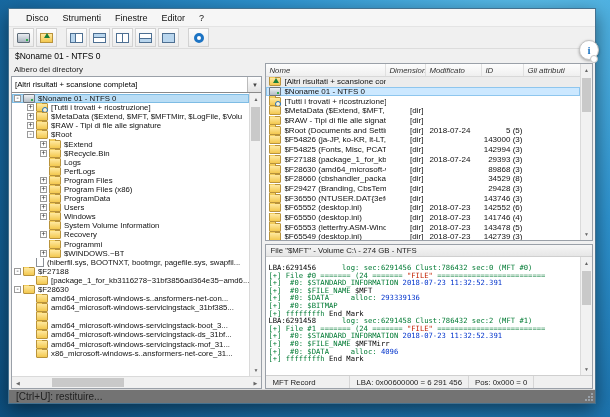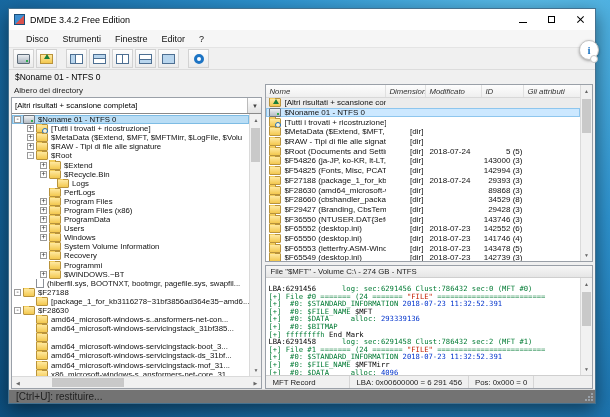--- a/index.html
+++ b/index.html
@@ -128,35 +128,20 @@
   .hint{position:absolute;left:579px;top:40px;width:20px;height:20px;border-radius:50%;background:#fff;border:1px solid #c3c3c3;
     box-shadow:0 1px 3px rgba(0,0,0,.35);display:flex;align-items:center;justify-content:center;
     color:#1d74c4;font-weight:bold;font-size:11px;font-family:"Liberation Serif",serif;z-index:10;}
   .hint::after{content:"";position:absolute;right:0;bottom:-4px;width:6px;height:6px;border-radius:50%;background:#fff;border:1px solid #c3c3c3;}
 </style>
 </head>
 <body>
 
 <div class="window">
 
-  <div class="titlebar">
-    <span class="app-icon"></span>
-    <span class="title-text">DMDE 3.4.2 Free Edition</span>
-    <div class="win-btns" style="display:flex;">
-        <div class="win-btn">
-          <span class="ic-min"></span>
-        </div>
-        <div class="win-btn">
-          <span class="ic-max"></span>
-        </div>
-        <div class="win-btn">
-          <span class="ic-close"></span>
-        </div>
-      </div>
-  </div>
 
   <div class="menubar">
       <div class="menu-item">Disco</div>
       <div class="menu-item">Strumenti</div>
       <div class="menu-item">Finestre</div>
       <div class="menu-item">Editor</div>
       <div class="menu-item">?</div>
     </div>
 
   <div class="toolbar">
@@ -231,21 +216,21 @@
               <div class="trow" style="padding-left: 28px;">
                 <span class="exp">+</span>
                 <span class="fi i-folder"></span>
                 <span class="tlabel">$Extend</span>
               </div>
               <div class="trow" style="padding-left: 28px;">
                 <span class="exp">+</span>
                 <span class="fi i-folder"></span>
                 <span class="tlabel">$Recycle.Bin</span>
               </div>
-              <div class="trow" style="padding-left: 36px;">
+              <div class="trow" style="padding-left: 28px;">
                 <span class="exp hidden"></span>
                 <span class="fi i-folder"></span>
                 <span class="tlabel">Logs</span>
               </div>
               <div class="trow" style="padding-left: 28px;">
                 <span class="exp hidden"></span>
                 <span class="fi i-folder"></span>
                 <span class="tlabel">PerfLogs</span>
               </div>
               <div class="trow" style="padding-left: 28px;">

